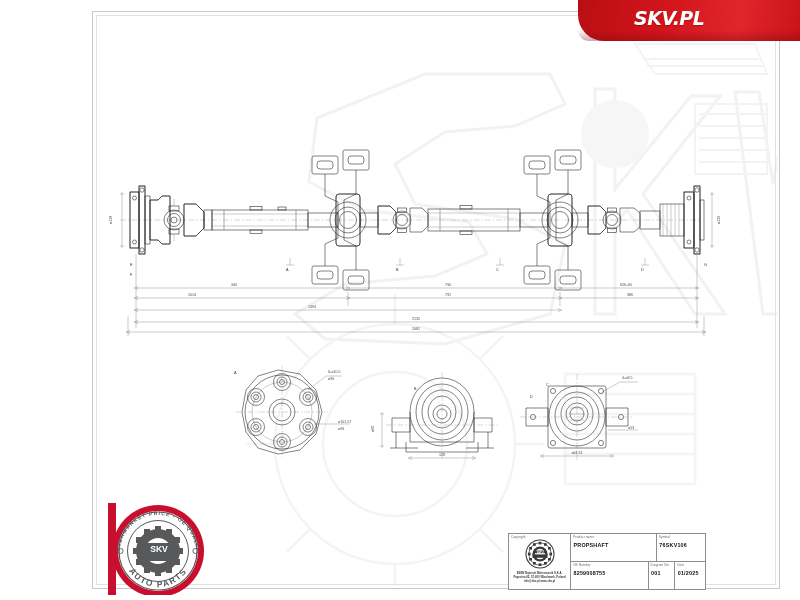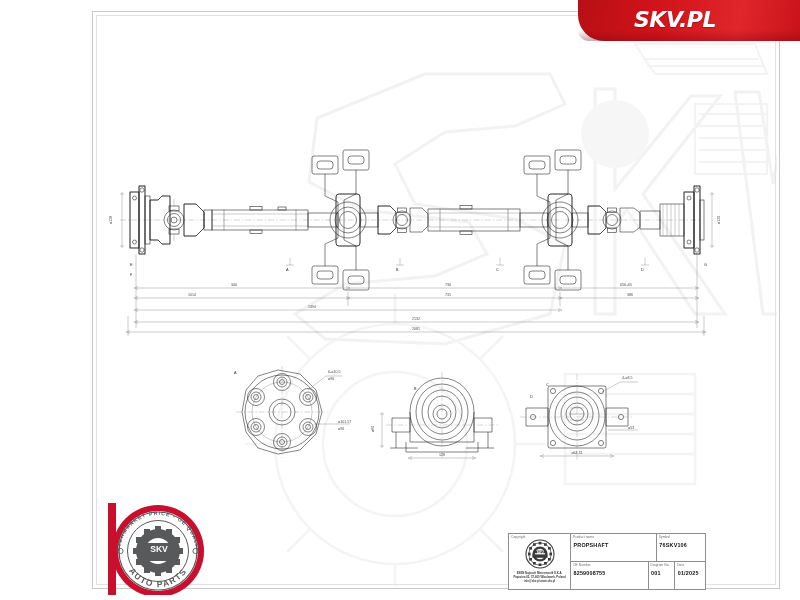--- a/index.html
+++ b/index.html
@@ -67,21 +67,21 @@
     border-bottom-left-radius: 26px;
   }
   #skv-banner .logotext {
     position: absolute;
     left: 56px;
     top: 7px;
     color: #ffffff;
     font-family: "DejaVu Sans", sans-serif;
     font-weight: bold;
     font-style: italic;
-    font-size: 22px;
+    font-size: 19px;
     letter-spacing: -0.5px;
     z-index: 3;
     text-shadow: 0 1px 1px rgba(0,0,0,.25);
   }
 
   
   #watermark {
     position: absolute;
     left: 95px; top: 14px;
     width: 682px; height: 572px;

